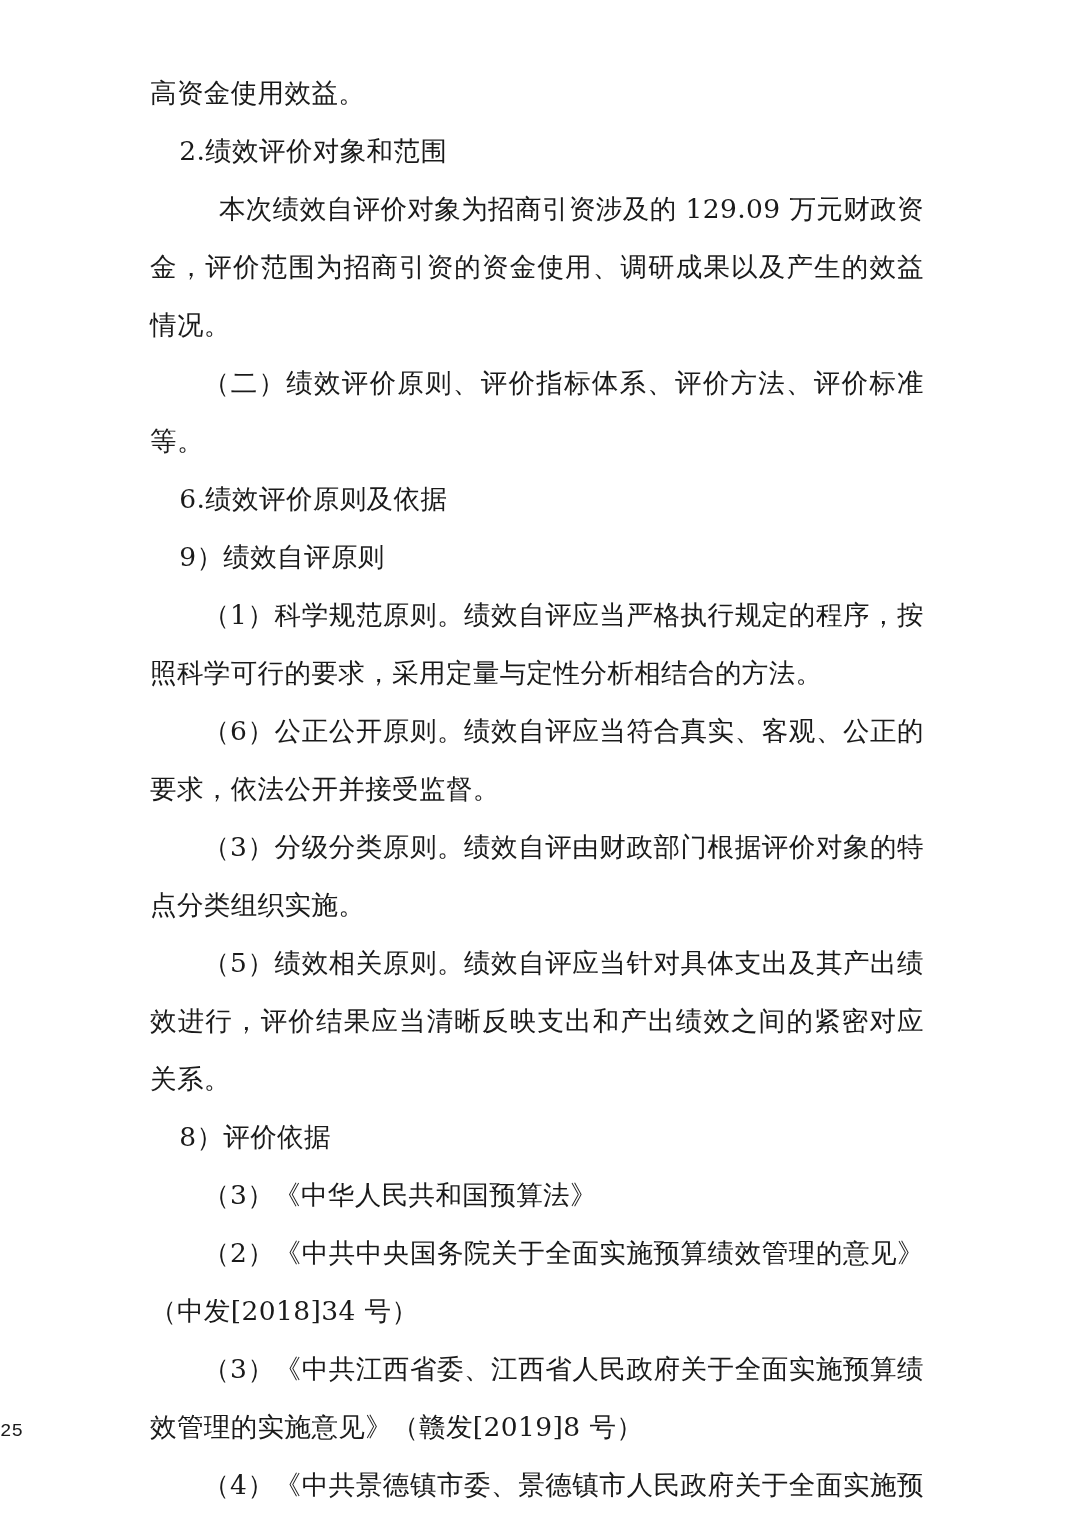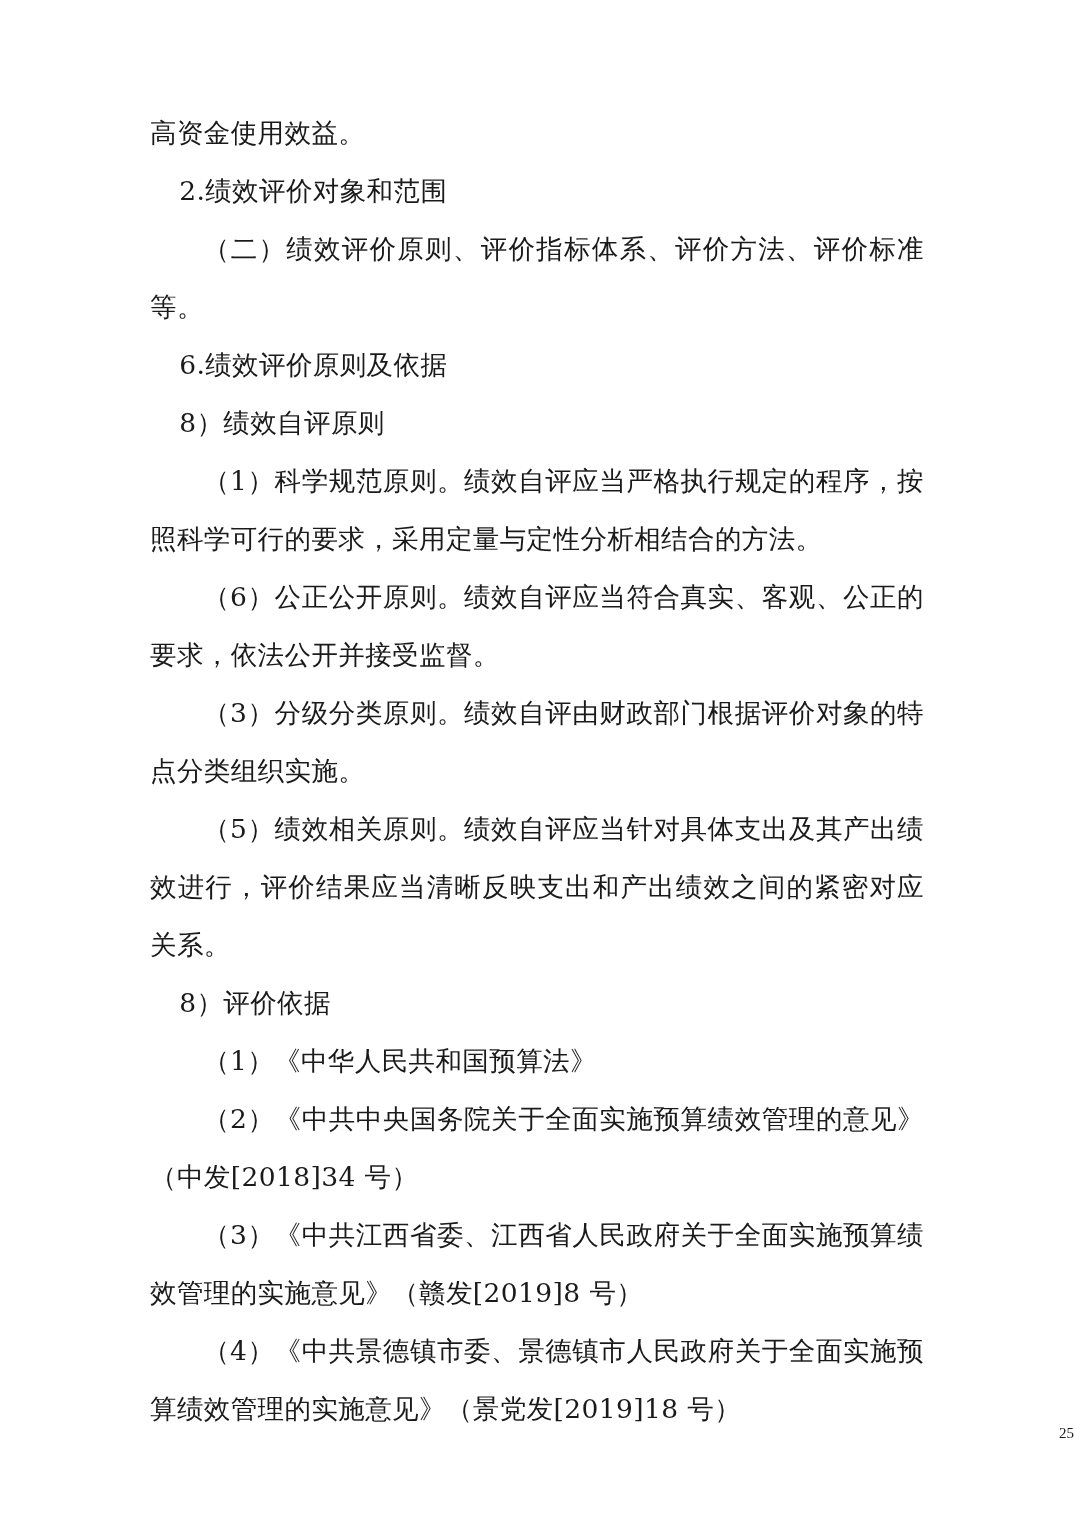--- a/index.html
+++ b/index.html
@@ -15,21 +15,21 @@
     position: relative;
     overflow: hidden;
   }
   .page {
     position: absolute;
     top: 0;
     left: 0;
     width: 1074px;
     height: 1520px;
     box-sizing: border-box;
-    padding: 104px 150px 0 150px;
+    padding: 64px 150px 0 150px;
   }
   .body-text {
     font-size: 26.5px;
     line-height: 58px;
     letter-spacing: 0.4px;
     text-align: justify;
     text-justify: inter-ideograph;
   }
   .p {
     margin: 0;
@@ -43,40 +43,41 @@
     text-indent: 1.1em;
   }
   .p.indent-wide {
     text-indent: 2.6em;
   }
   .page-number {
     position: absolute;
     left: 0;
     right: 0;
     bottom: 78px;
-    text-align: right;
-    font-size: 15px;
-    font-family: Liberation Serif, serif;
+    text-align: left;
+    font-size: 19px;
+    font-family: Liberation Mono, monospace;
     color: #1a1a1a;
   }
 </style>
 </head>
 <body>
 
 <div class="page">
   <div class="body-text">
     <p class="p">高资金使用效益。</p>
     <p class="p indent-small">2.绩效评价对象和范围</p>
+    <p class="p indent-wide">本次绩效自评价对象为招商引资涉及的 129.09 万元财政资金，评价范围为招商引资的资金使用、调研成果以及产生的效益情况。</p>
     <p class="p indent">（二）绩效评价原则、评价指标体系、评价方法、评价标准等。</p>
     <p class="p indent-small">6.绩效评价原则及依据</p>
-    <p class="p indent-small">8）绩效自评原则</p>
+    <p class="p indent-small">9）绩效自评原则</p>
     <p class="p indent">（1）科学规范原则。绩效自评应当严格执行规定的程序，按照科学可行的要求，采用定量与定性分析相结合的方法。</p>
     <p class="p indent">（6）公正公开原则。绩效自评应当符合真实、客观、公正的要求，依法公开并接受监督。</p>
     <p class="p indent">（3）分级分类原则。绩效自评由财政部门根据评价对象的特点分类组织实施。</p>
     <p class="p indent">（5）绩效相关原则。绩效自评应当针对具体支出及其产出绩效进行，评价结果应当清晰反映支出和产出绩效之间的紧密对应关系。</p>
     <p class="p indent-small">8）评价依据</p>
-    <p class="p indent">（1）《中华人民共和国预算法》</p>
+    <p class="p indent">（3）《中华人民共和国预算法》</p>
     <p class="p indent">（2）《中共中央国务院关于全面实施预算绩效管理的意见》（中发[2018]34 号）</p>
     <p class="p indent">（3）《中共江西省委、江西省人民政府关于全面实施预算绩效管理的实施意见》（赣发[2019]8 号）</p>
     <p class="p indent">（4）《中共景德镇市委、景德镇市人民政府关于全面实施预算绩效管理的实施意见》（景党发[2019]18 号）</p>
   </div>
   <div class="page-number">25</div>
 </div>
 
 </body></html>

